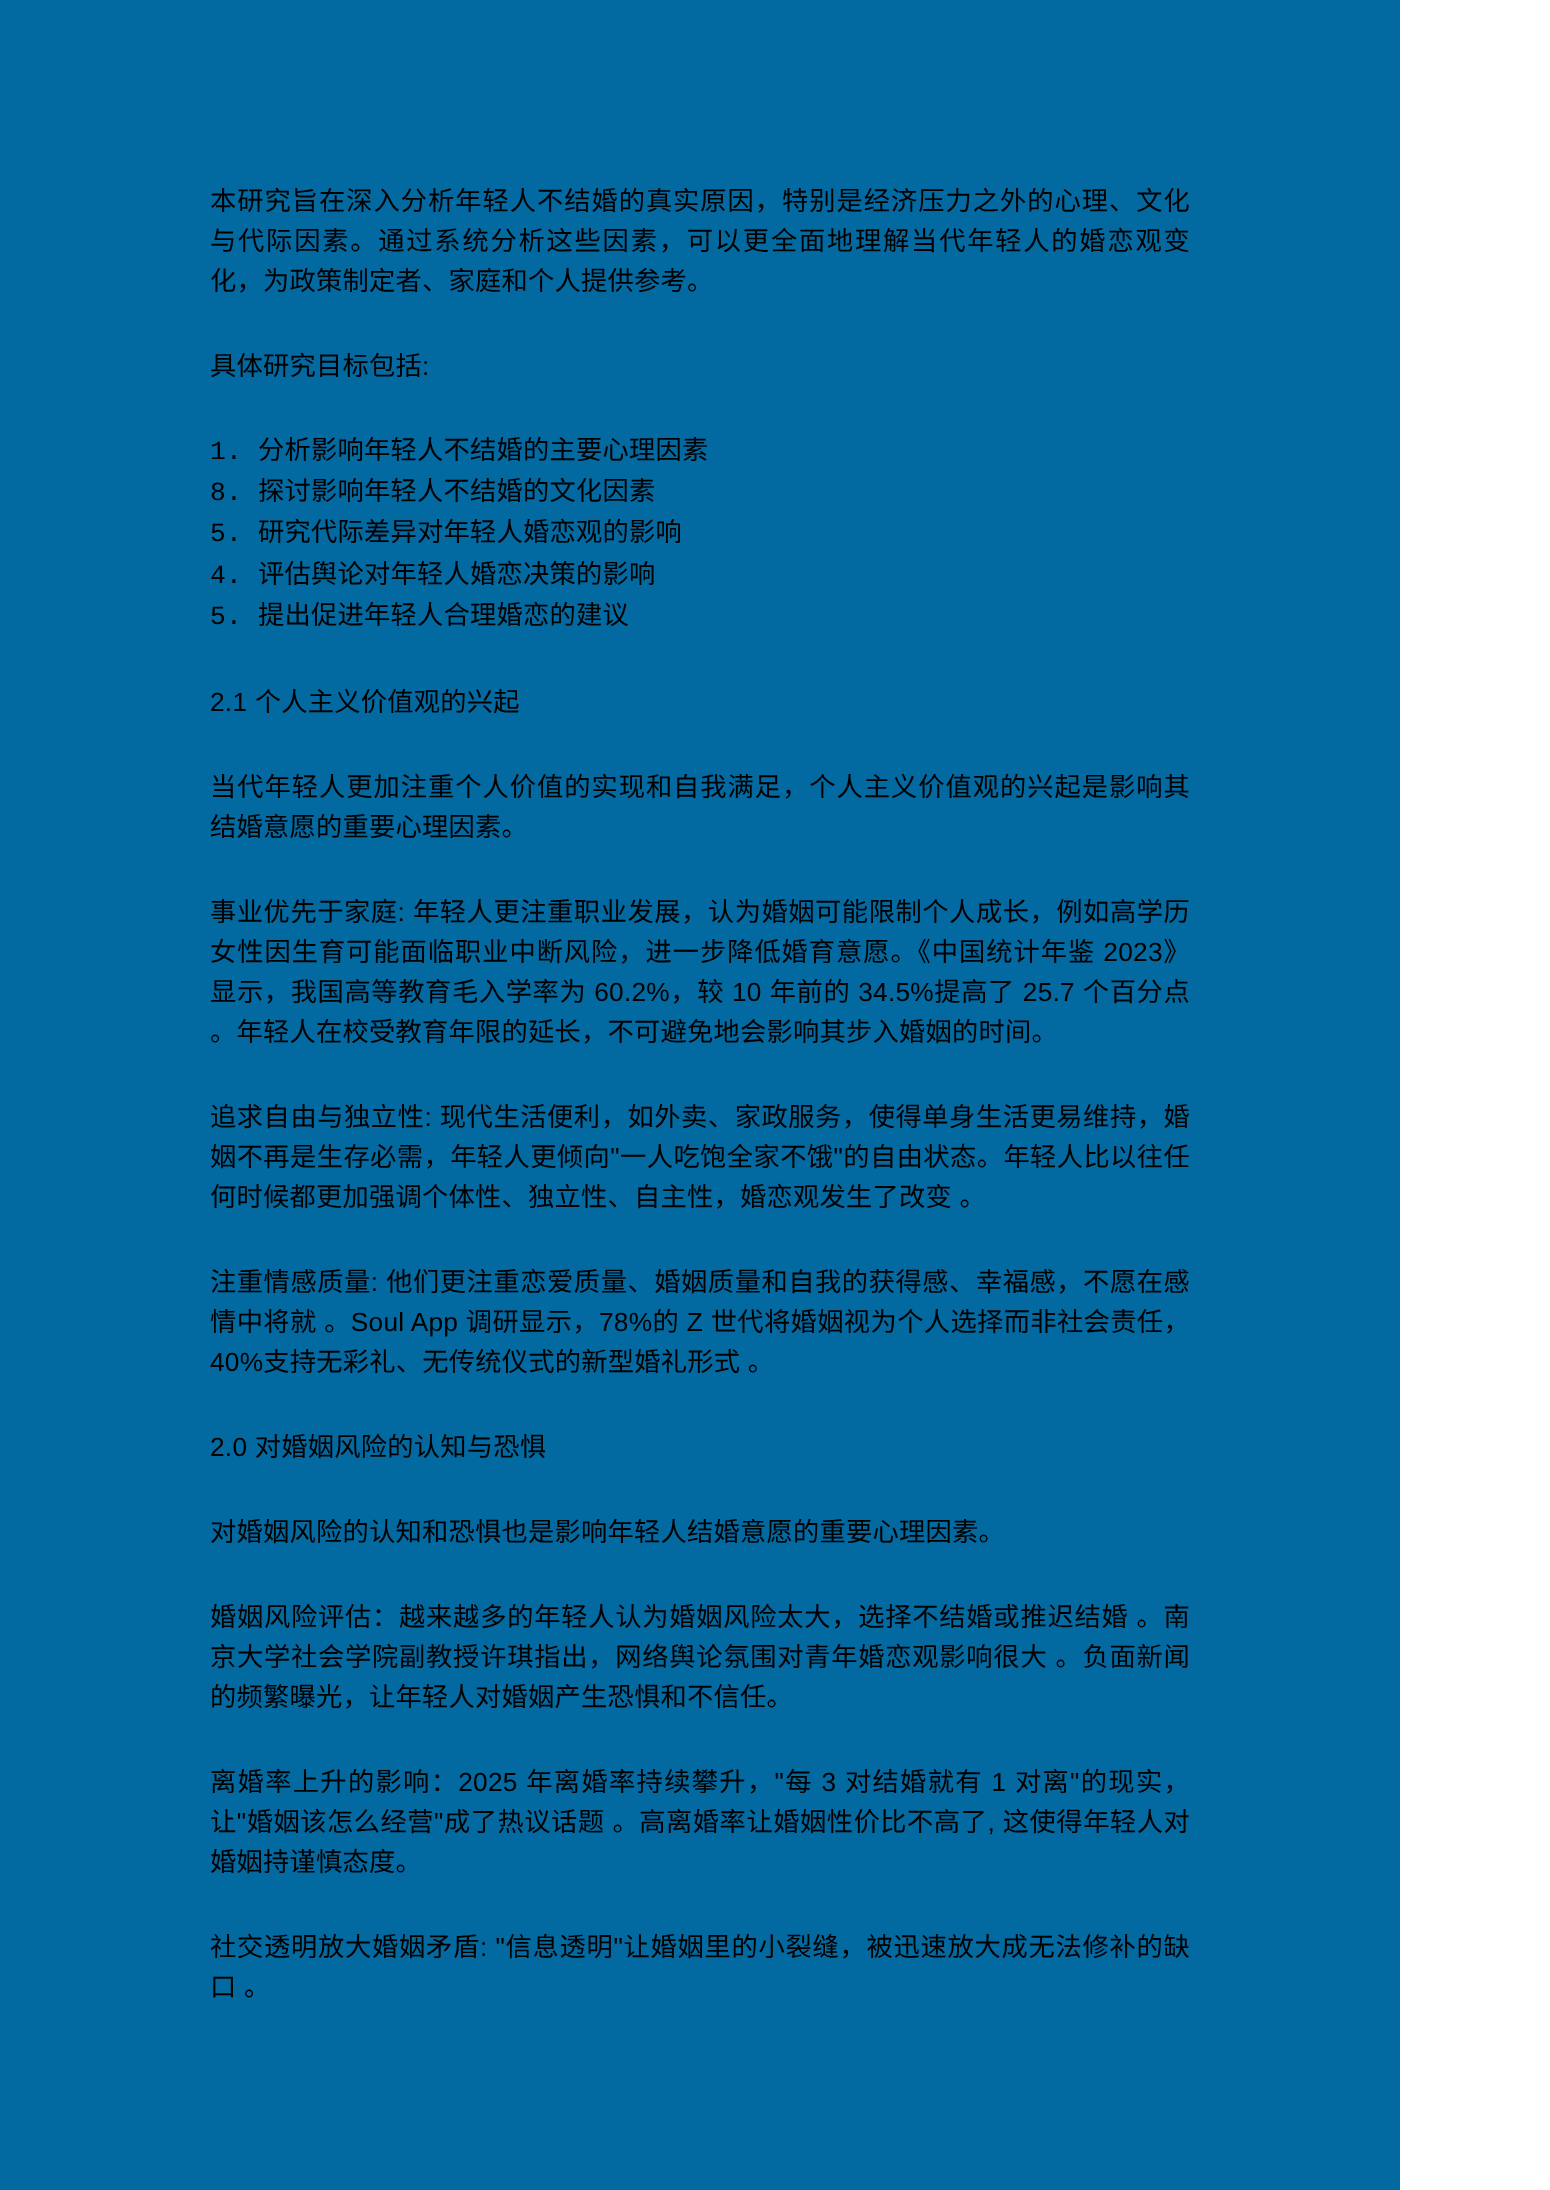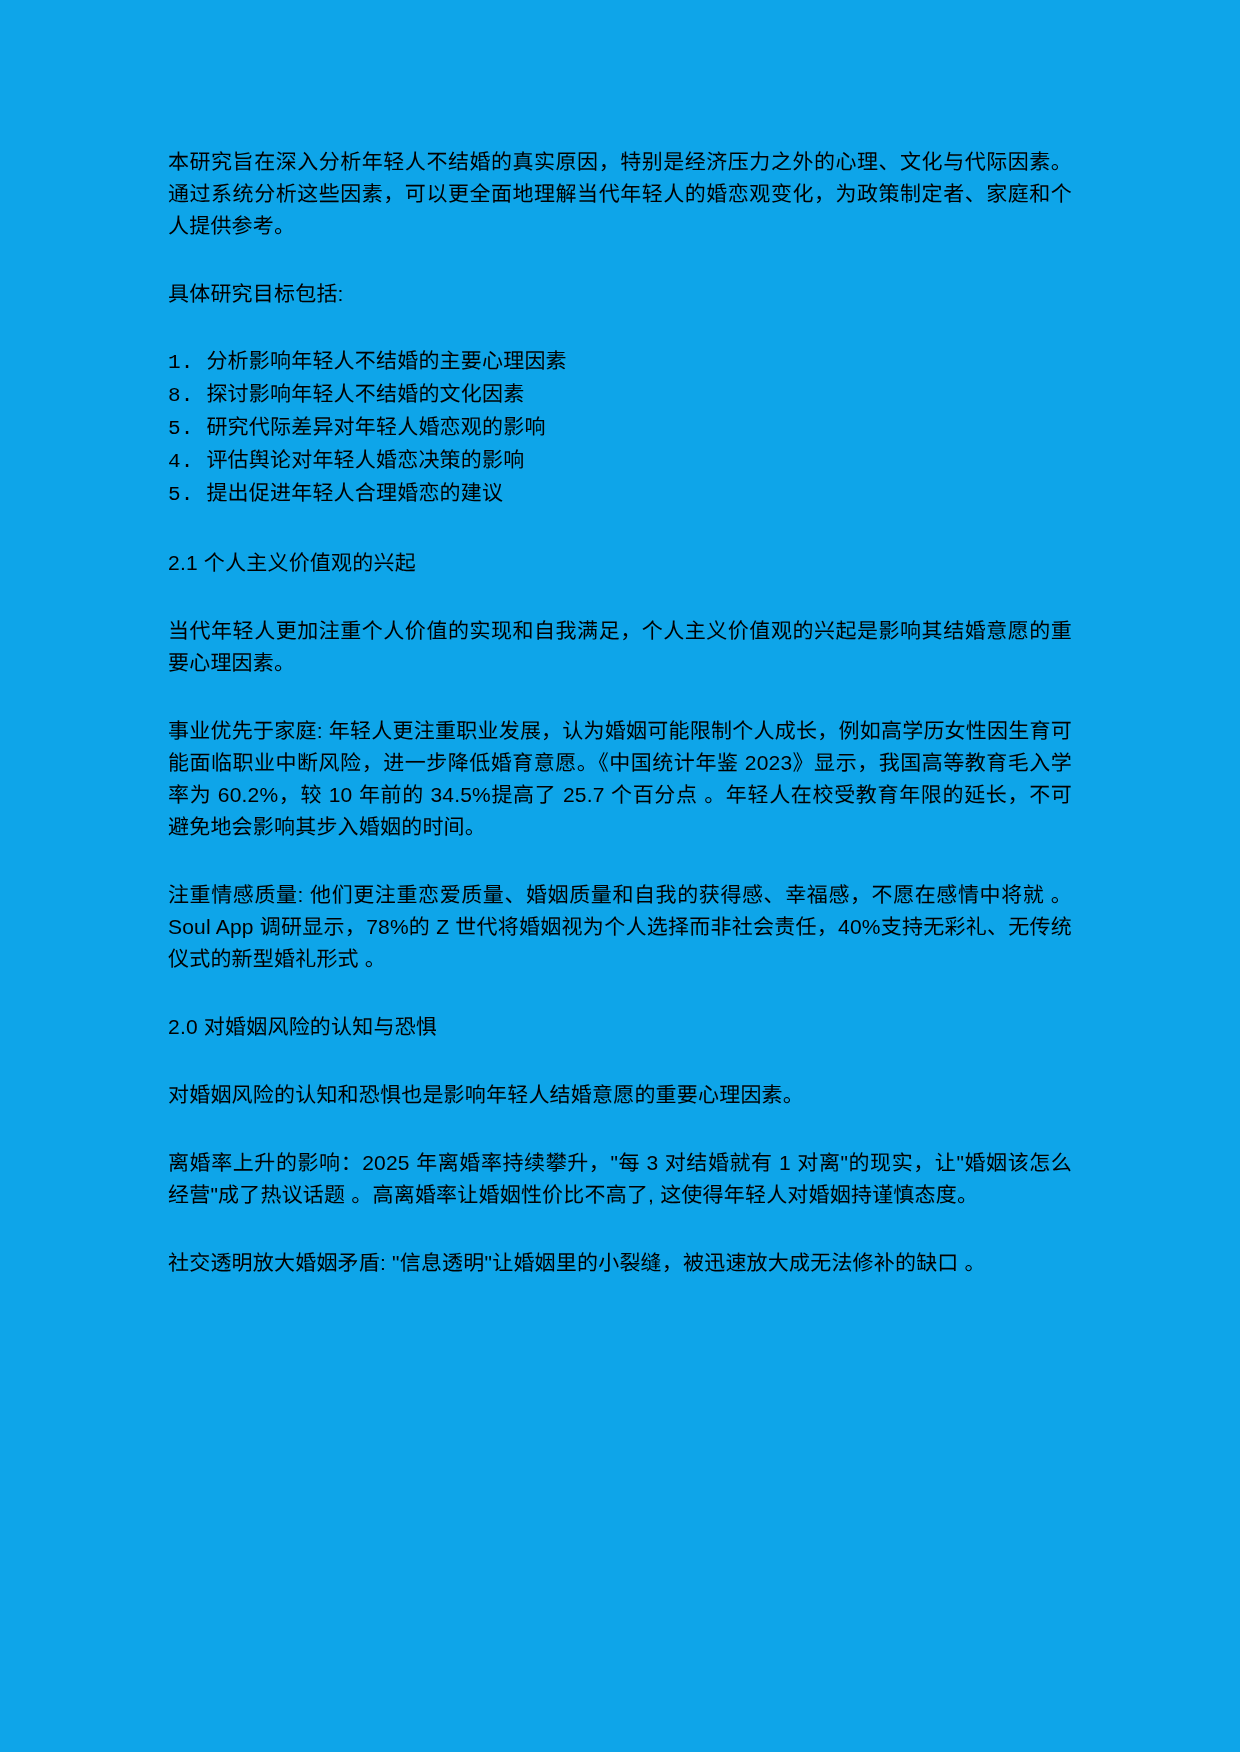--- a/index.html
+++ b/index.html
@@ -8,25 +8,25 @@
     background: #ffffff;
   }
   body {
     width: 1240px;
     height: 1752px;
     font-family: "Liberation Sans", sans-serif;
     color: #000000;
   }
   .page {
     box-sizing: border-box;
-    width: 1240px;
+    width: 1120px;
     height: 1752px;
     padding: 146px 168px 0 168px;
     overflow: hidden;
-    background: #0ea5e9;
+    background: #0369a1;
   }
   .page p,
   .page h2,
   .page h3 {
     margin: 0 0 36px 0;
     font-size: 21px;
     font-weight: 400;
     line-height: 32px;
     text-align: justify;
     letter-spacing: 0.2px;
@@ -61,25 +61,27 @@
     <li>5. 提出促进年轻人合理婚恋的建议</li>
   </ol>
 
 
   <h3>2.1 个人主义价值观的兴起</h3>
 
   <p>当代年轻人更加注重个人价值的实现和自我满足，个人主义价值观的兴起是影响其结婚意愿的重要心理因素。</p>
 
   <p>事业优先于家庭: 年轻人更注重职业发展，认为婚姻可能限制个人成长，例如高学历女性因生育可能面临职业中断风险，进一步降低婚育意愿。《中国统计年鉴 2023》显示，我国高等教育毛入学率为 60.2%，较 10 年前的 34.5%提高了 25.7 个百分点 。年轻人在校受教育年限的延长，不可避免地会影响其步入婚姻的时间。</p>
 
+  <p>追求自由与独立性: 现代生活便利，如外卖、家政服务，使得单身生活更易维持，婚姻不再是生存必需，年轻人更倾向"一人吃饱全家不饿"的自由状态。年轻人比以往任何时候都更加强调个体性、独立性、自主性，婚恋观发生了改变 。</p>
 
   <p>注重情感质量: 他们更注重恋爱质量、婚姻质量和自我的获得感、幸福感，不愿在感情中将就 。Soul App 调研显示，78%的 Z 世代将婚姻视为个人选择而非社会责任，40%支持无彩礼、无传统仪式的新型婚礼形式 。</p>
 
   <h3>2.0 对婚姻风险的认知与恐惧</h3>
 
   <p>对婚姻风险的认知和恐惧也是影响年轻人结婚意愿的重要心理因素。</p>
 
+  <p>婚姻风险评估：越来越多的年轻人认为婚姻风险太大，选择不结婚或推迟结婚 。南京大学社会学院副教授许琪指出，网络舆论氛围对青年婚恋观影响很大 。负面新闻的频繁曝光，让年轻人对婚姻产生恐惧和不信任。</p>
 
   <p>离婚率上升的影响：2025 年离婚率持续攀升，"每 3 对结婚就有 1 对离"的现实，让"婚姻该怎么经营"成了热议话题 。高离婚率让婚姻性价比不高了, 这使得年轻人对婚姻持谨慎态度。</p>
 
   <p>社交透明放大婚姻矛盾: "信息透明"让婚姻里的小裂缝，被迅速放大成无法修补的缺口 。</p>
 
 </main>
 
 </body></html>

